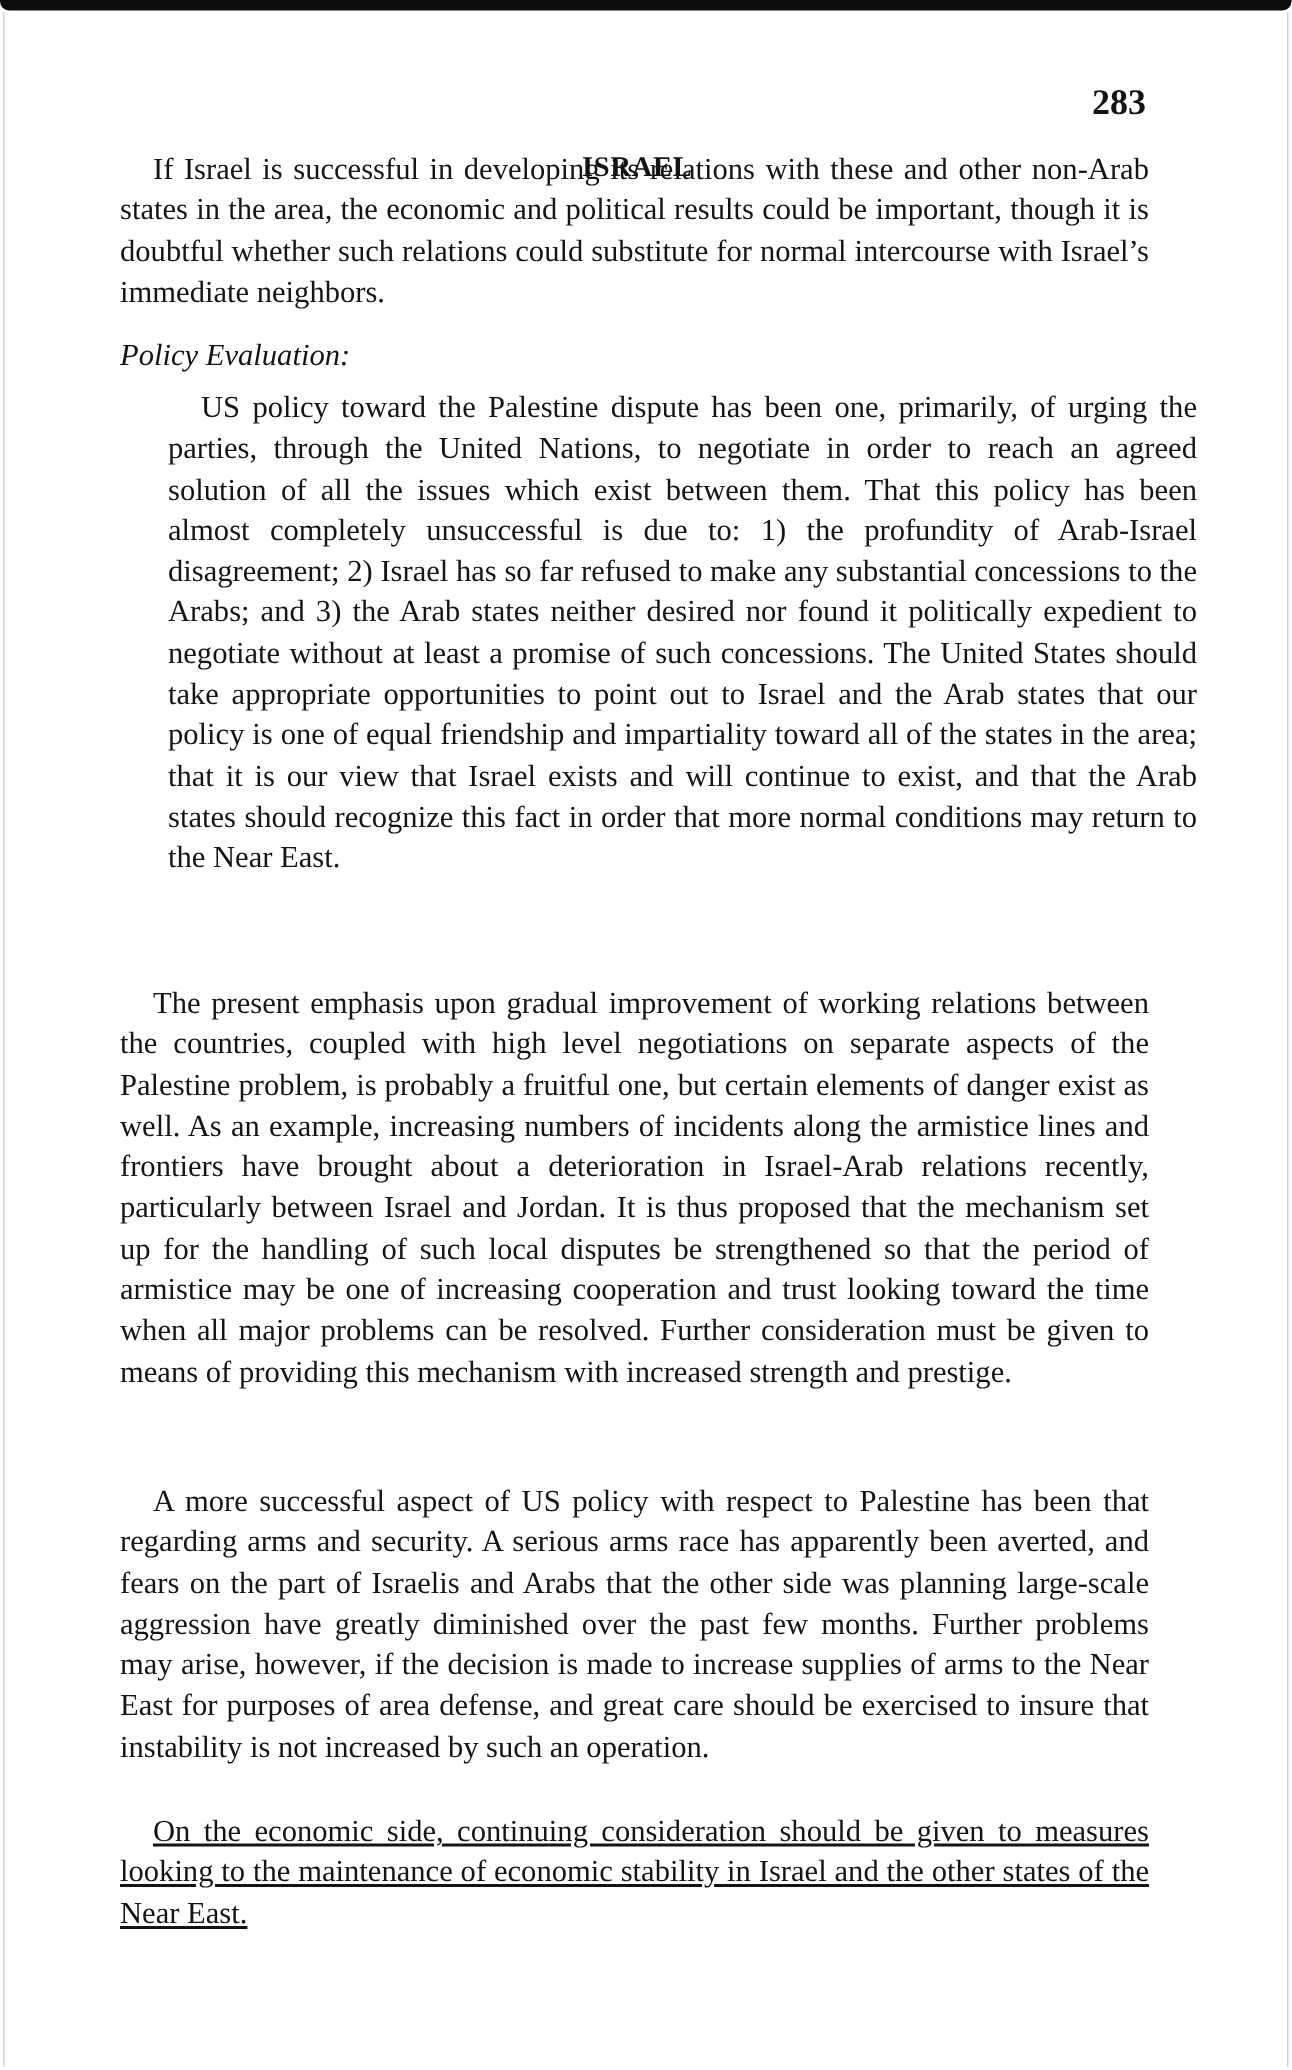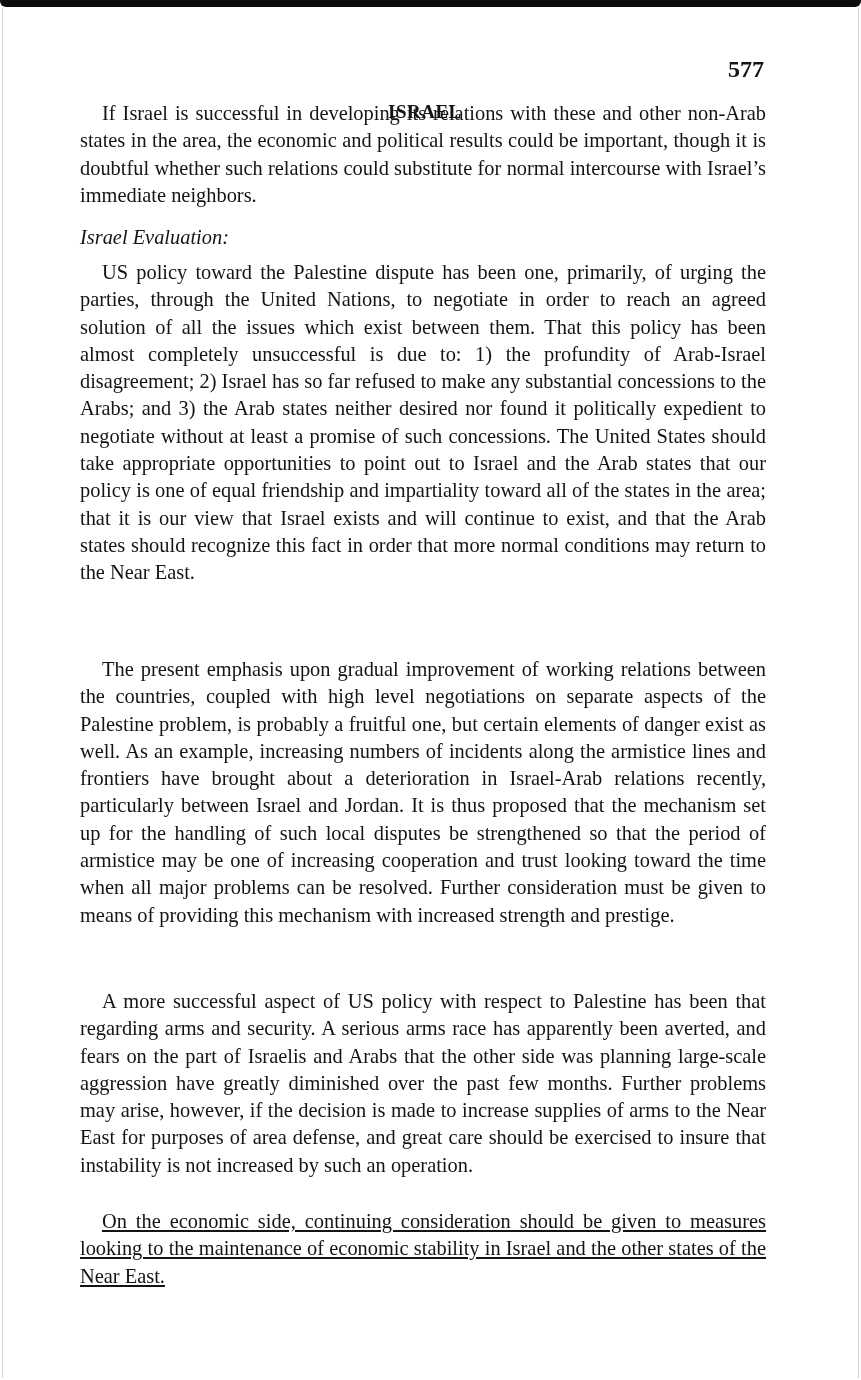--- a/index.html
+++ b/index.html
@@ -22,32 +22,32 @@
   </style>
 </head>
 <body>
 
 <div class="top-bar"></div>
 <div class="left-edge"></div>
 <div class="right-edge"></div>
 
 <div class="running-head">
   <span class="rh-title">ISRAEL</span>
-  <span class="rh-page">577</span>
+  <span class="rh-page">283</span>
 </div>
 
 <div class="text-block" style="top:100px;">
   <p class="para">If Israel is successful in developing its relations with these and other non-Arab states in the area, the economic and political results could be important, though it is doubtful whether such relations could substitute for normal intercourse with Israel’s immediate neighbors.</p>
 </div>
 
 <div class="text-block" style="top:224px;">
-  <p class="heading">Israel Evaluation:</p>
+  <p class="heading">Policy Evaluation:</p>
 </div>
 
-<div class="text-block" style="top:259px;">
+<div class="text-block" style="top:259px;margin-left:32px;">
   <p class="para">US policy toward the Palestine dispute has been one, primarily, of urging the parties, through the United Nations, to negotiate in order to reach an agreed solution of all the issues which exist between them. That this policy has been almost completely unsuccessful is due to: 1) the profundity of Arab-Israel disagreement; 2) Israel has so far refused to make any substantial concessions to the Arabs; and 3) the Arab states neither desired nor found it politically expedient to negotiate without at least a promise of such concessions. The United States should take appropriate opportunities to point out to Israel and the Arab states that our policy is one of equal friendship and impartiality toward all of the states in the area; that it is our view that Israel exists and will continue to exist, and that the Arab states should recognize this fact in order that more normal conditions may return to the Near East.</p>
 </div>
 
 <div class="text-block" style="top:656px;">
   <p class="para">The present emphasis upon gradual improvement of working relations between the countries, coupled with high level negotiations on separate aspects of the Palestine problem, is probably a fruitful one, but certain elements of danger exist as well. As an example, increasing numbers of incidents along the armistice lines and frontiers have brought about a deterioration in Israel-Arab relations recently, particularly between Israel and Jordan. It is thus proposed that the mechanism set up for the handling of such local disputes be strengthened so that the period of armistice may be one of increasing cooperation and trust looking toward the time when all major problems can be resolved. Further consideration must be given to means of providing this mechanism with increased strength and prestige.</p>
 </div>
 
 <div class="text-block" style="top:988px;">
   <p class="para">A more successful aspect of US policy with respect to Palestine has been that regarding arms and security. A serious arms race has apparently been averted, and fears on the part of Israelis and Arabs that the other side was planning large-scale aggression have greatly diminished over the past few months. Further problems may arise, however, if the decision is made to increase supplies of arms to the Near East for purposes of area defense, and great care should be exercised to insure that instability is not increased by such an operation.</p>
 </div>

